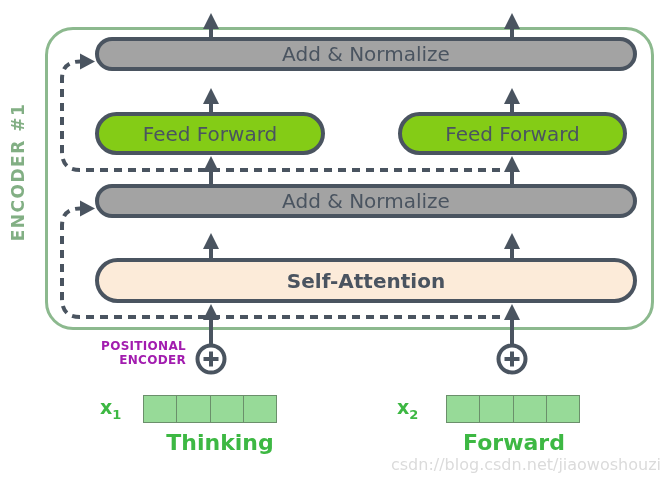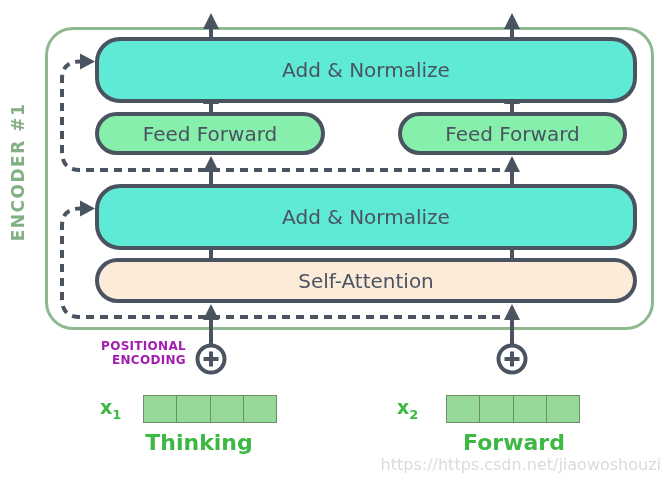--- a/index.html
+++ b/index.html
@@ -19,27 +19,27 @@
     white-space:nowrap;
   }
   
   svg.connectors{position:absolute;left:0;top:0;z-index:2;}
   
   .pill{
     position:absolute;box-sizing:border-box;border:4px solid #4A5460;
     display:flex;align-items:center;justify-content:center;
     color:#4A5460;font-size:20px;z-index:3;white-space:nowrap;
   }
-  .pill.addnorm{left:95px;width:542px;height:66px;border-radius:25px;background:#5eead4;}
+  .pill.addnorm{left:95px;width:542px;height:34px;border-radius:25px;background:#a3a3a3;}
   .pill.addnorm.top{top:37px;}
   .pill.addnorm.bottom{top:184px;}
-  .pill.ff{top:112px;width:230px;height:43px;border-radius:22px;background:#86efac;}
+  .pill.ff{top:112px;width:230px;height:43px;border-radius:22px;background:#84cc16;}
   .pill.ff.left{left:95px;}
   .pill.ff.right{left:398px;width:229px;}
-  .pill.selfattn{left:95px;top:258px;width:542px;height:45px;border-radius:23px;background:#FCEBD9;}
+  .pill.selfattn{left:95px;top:258px;width:542px;height:45px;border-radius:23px;background:#FCEBD9;font-weight:bold;}
   
   .pos-label{
     position:absolute;left:76px;top:339px;width:110px;text-align:right;
     color:#a21caf;font-size:12px;font-weight:bold;line-height:14px;
     letter-spacing:0.3px;z-index:3;
   }
   
   .vector{
     position:absolute;top:395px;width:134px;height:28px;box-sizing:border-box;
     border:1px solid #6B8F6B;display:flex;z-index:3;background:#97DA98;
@@ -52,21 +52,21 @@
     position:absolute;top:396px;width:38px;text-align:left;
     color:#3DB843;font-size:19px;font-weight:bold;z-index:3;
   }
   .x-label.x1{left:100px;}
   .x-label.x2{left:397px;}
   .x-label sub{font-size:13px;line-height:0;}
   .word{
     position:absolute;top:430px;width:200px;text-align:center;
     color:#3DB843;font-size:22px;font-weight:bold;z-index:3;
   }
-  .word.w1{left:99px;}
+  .word.w1{left:120px;}
   .word.w2{left:414px;}
   .watermark{
     position:absolute;right:5px;top:455px;color:#DBDBDB;font-size:16px;
     z-index:3;white-space:nowrap;
   }
 </style>
 </head>
 <body>
 
 <div id="stage">
@@ -138,35 +138,35 @@
   </div>
   <div class="pill addnorm bottom">
     <span>Add &amp; Normalize</span>
   </div>
   <div class="pill selfattn">
     <span>Self-Attention</span>
   </div>
 
   <div class="pos-label">
     <div>POSITIONAL</div>
-    <div>ENCODING</div>
+    <div>ENCODER</div>
   </div>
 
   <div class="x-label x1"><span>x</span><sub>1</sub></div>
   <div class="vector v1">
     <div class="cell"></div>
     <div class="cell"></div>
     <div class="cell"></div>
     <div class="cell"></div>
   </div>
   <div class="word w1">Thinking</div>
 
   <div class="x-label x2"><span>x</span><sub>2</sub></div>
   <div class="vector v2">
     <div class="cell"></div>
     <div class="cell"></div>
     <div class="cell"></div>
     <div class="cell"></div>
   </div>
   <div class="word w2">Forward</div>
 
-  <div class="watermark">https://https.csdn.net/jiaowoshouzi</div>
+  <div class="watermark">csdn://blog.csdn.net/jiaowoshouzi</div>
 </div>
 
 </body></html>

